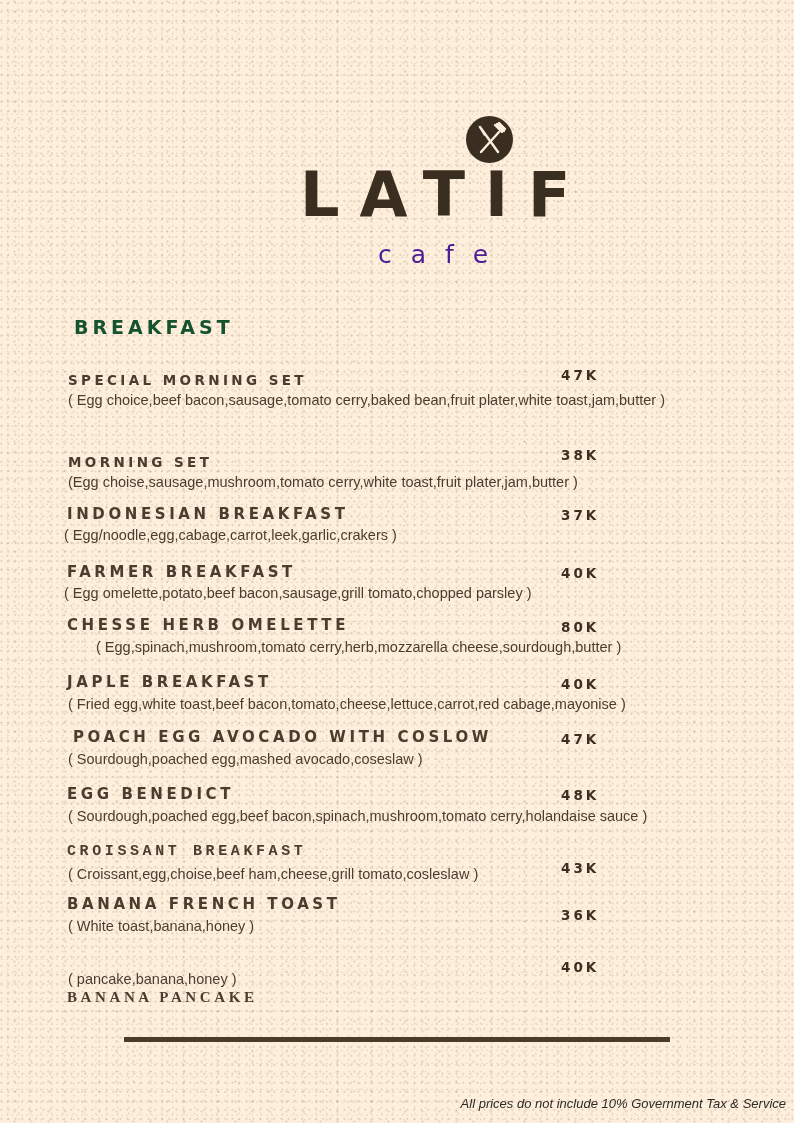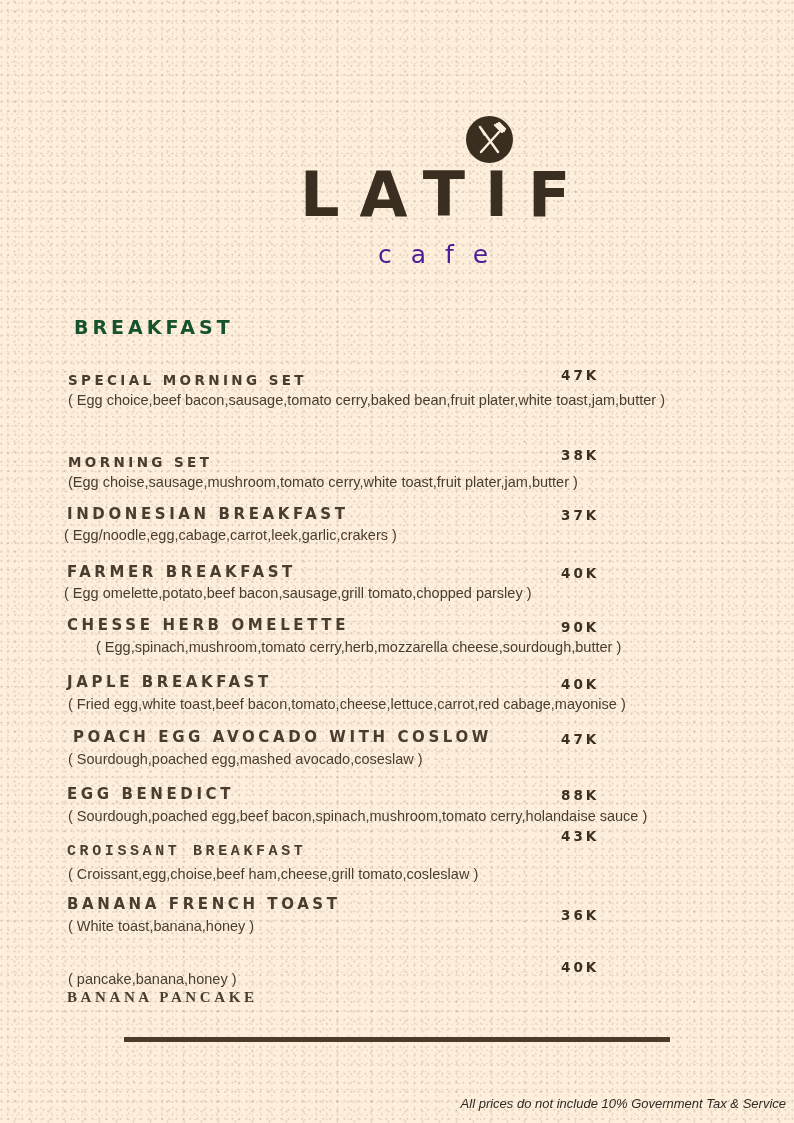--- a/index.html
+++ b/index.html
@@ -88,37 +88,37 @@
 
 <div class="item-name" style="left:67px; top:505px;">INDONESIAN BREAKFAST</div>
 <div class="item-price" style="top:507px;">37K</div>
 <div class="item-desc" style="left:64px; top:523px;">( Egg/noodle,egg,cabage,carrot,leek,garlic,crakers )</div>
 
 <div class="item-name" style="left:67px; top:563px;">FARMER BREAKFAST</div>
 <div class="item-price" style="top:565px;">40K</div>
 <div class="item-desc" style="left:64px; top:581px;">( Egg omelette,potato,beef bacon,sausage,grill tomato,chopped parsley )</div>
 
 <div class="item-name" style="left:67px; top:616px;">CHESSE HERB OMELETTE</div>
-<div class="item-price" style="top:619px;">90K</div>
+<div class="item-price" style="top:619px;">80K</div>
 <div class="item-desc" style="left:64px; top:635px;margin-left:32px;">( Egg,spinach,mushroom,tomato cerry,herb,mozzarella cheese,sourdough,butter )</div>
 
 <div class="item-name" style="left:67px; top:673px;">JAPLE BREAKFAST</div>
 <div class="item-price" style="top:676px;">40K</div>
 <div class="item-desc" style="left:68px; top:692px;">( Fried egg,white toast,beef bacon,tomato,cheese,lettuce,carrot,red cabage,mayonise )</div>
 
 <div class="item-name" style="left:73px; top:728px;">POACH EGG AVOCADO WITH COSLOW</div>
 <div class="item-price" style="top:731px;">47K</div>
 <div class="item-desc" style="left:68px; top:747px;">( Sourdough,poached egg,mashed avocado,coseslaw )</div>
 
 <div class="item-name" style="left:67px; top:785px;">EGG BENEDICT</div>
-<div class="item-price" style="top:787px;">88K</div>
+<div class="item-price" style="top:787px;">48K</div>
 <div class="item-desc" style="left:68px; top:804px;">( Sourdough,poached egg,beef bacon,spinach,mushroom,tomato cerry,holandaise sauce )</div>
 
 <div class="item-name" style="left:67px; top:843px;font-family:Liberation Mono, monospace;">CROISSANT BREAKFAST</div>
-<div class="item-price" style="top:828px;">43K</div>
+<div class="item-price" style="top:860px;">43K</div>
 <div class="item-desc" style="left:68px; top:862px;">( Croissant,egg,choise,beef ham,cheese,grill tomato,cosleslaw )</div>
 
 <div class="item-name" style="left:67px; top:895px;">BANANA FRENCH TOAST</div>
 <div class="item-price" style="top:907px;">36K</div>
 <div class="item-desc" style="left:68px; top:914px;">( White toast,banana,honey )</div>
 
 <div class="item-name" style="left:67px; top:988px;font-family:Liberation Serif, serif;">BANANA PANCAKE</div>
 <div class="item-price" style="top:959px;">40K</div>
 <div class="item-desc" style="left:68px; top:967px;">( pancake,banana,honey )</div>
 

